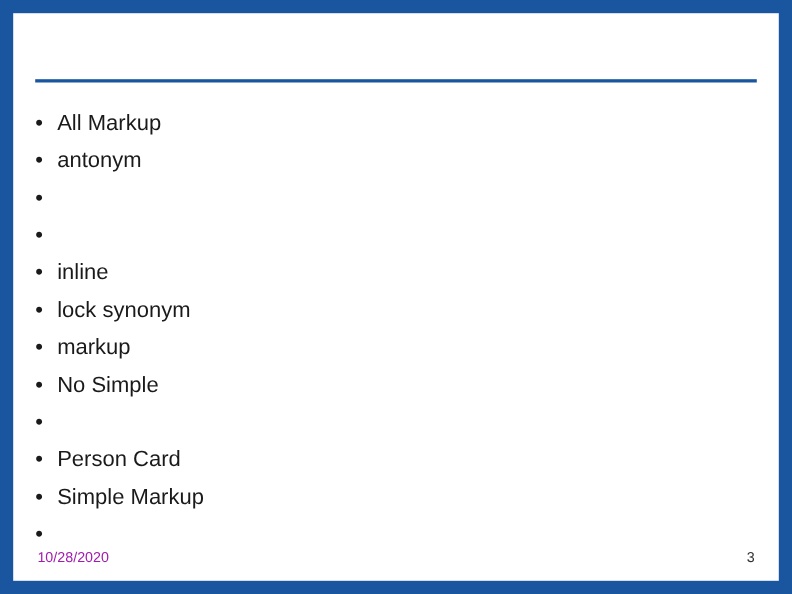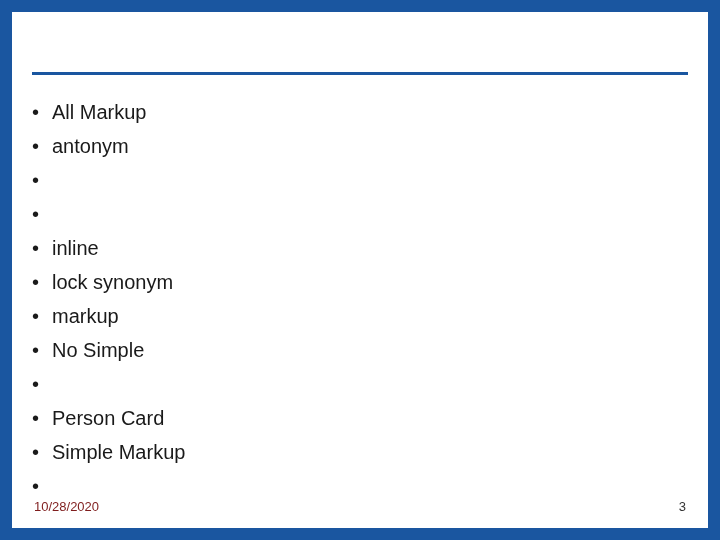--- a/index.html
+++ b/index.html
@@ -76,21 +76,21 @@
       bottom: 14px;
       left: 22px;
       right: 22px;
       display: flex;
       justify-content: space-between;
       align-items: center;
     }
 
     .footer-date {
       font-size: 13px;
-      color: #7f1d1d;
+      color: #a21caf;
     }
 
     .footer-page {
       font-size: 13px;
       color: #333;
     }
   </style>
 </head>
 <body>
 

